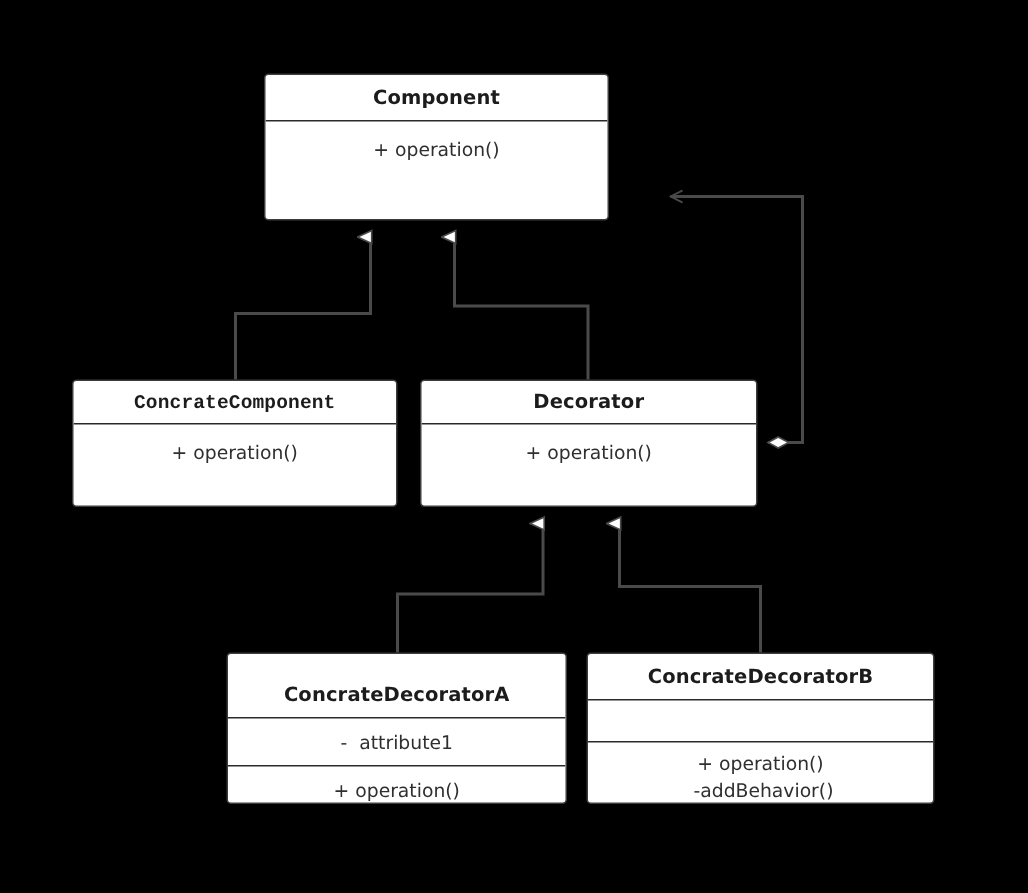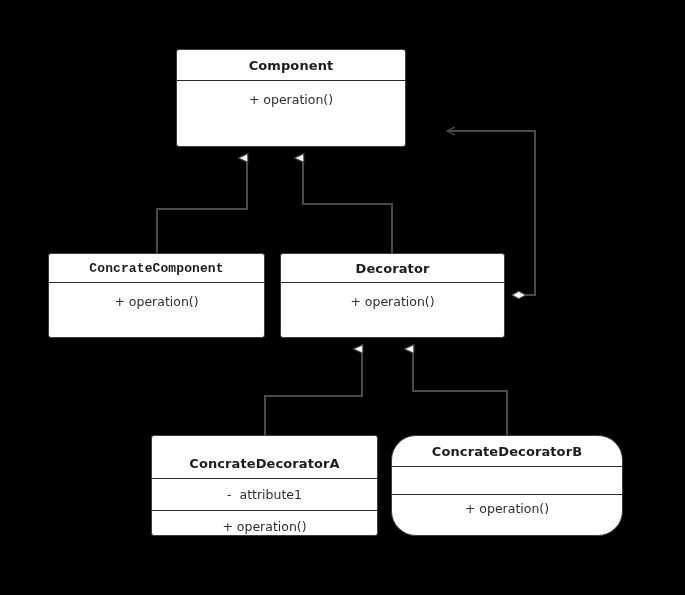--- a/index.html
+++ b/index.html
@@ -81,21 +81,21 @@
   #class-decorator .uml-title { height: 28px; }
   #class-decorator .uml-compartment { height: 56px; }
 
   
   #class-concrate-decorator-a { left: 151px; top: 435px; width: 227px; height: 101px; }
   #class-concrate-decorator-a .uml-title { height: 30px; margin-top: 12px; }
   #class-concrate-decorator-a .comp-attrs { height: 32px; padding-top: 6px; }
   #class-concrate-decorator-a .comp-ops { height: 38px; padding-top: 6px; }
 
   
-  #class-concrate-decorator-b { left: 391px; top: 435px; width: 232px; height: 101px; border-radius: 25px; }
+  #class-concrate-decorator-b { left: 391px; top: 435px; width: 232px; height: 101px; }
   #class-concrate-decorator-b .uml-title { height: 30px; }
   #class-concrate-decorator-b .comp-attrs { height: 28px; }
   #class-concrate-decorator-b .comp-ops { height: 41px; padding-top: 5px; line-height: 1.45; }
 </style>
 </head>
 <body>
 
 <div id="diagram-canvas">
 
   <svg class="edge-layer" viewBox="0 0 685 595" xmlns="http://www.w3.org/2000/svg">
@@ -156,16 +156,17 @@
     <div class="uml-compartment comp-ops">
       <div class="member-line">+ operation()</div>
     </div>
   </div>
 
   <div class="uml-class" id="class-concrate-decorator-b">
     <div class="uml-title">ConcrateDecoratorB</div>
     <div class="uml-compartment comp-attrs empty"></div>
     <div class="uml-compartment comp-ops">
       <div class="member-line">+ operation()</div>
+      <div class="member-line"> -addBehavior()</div>
     </div>
   </div>
 
 </div>
 
 </body></html>

